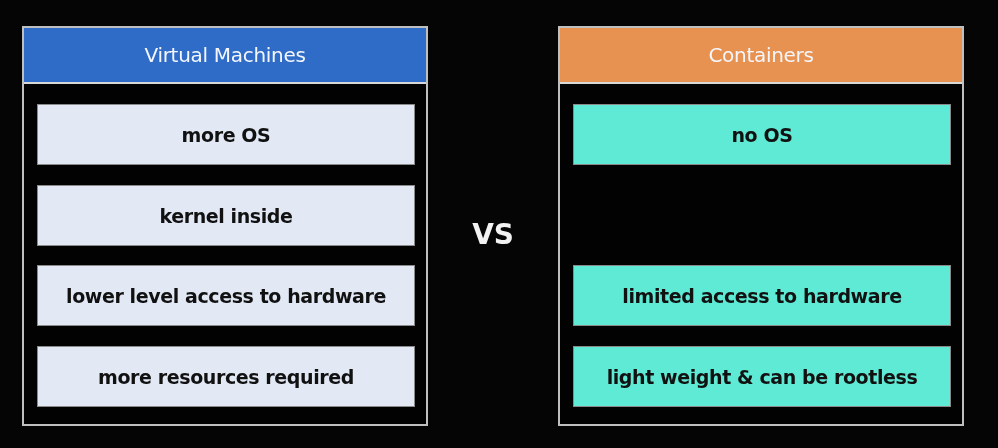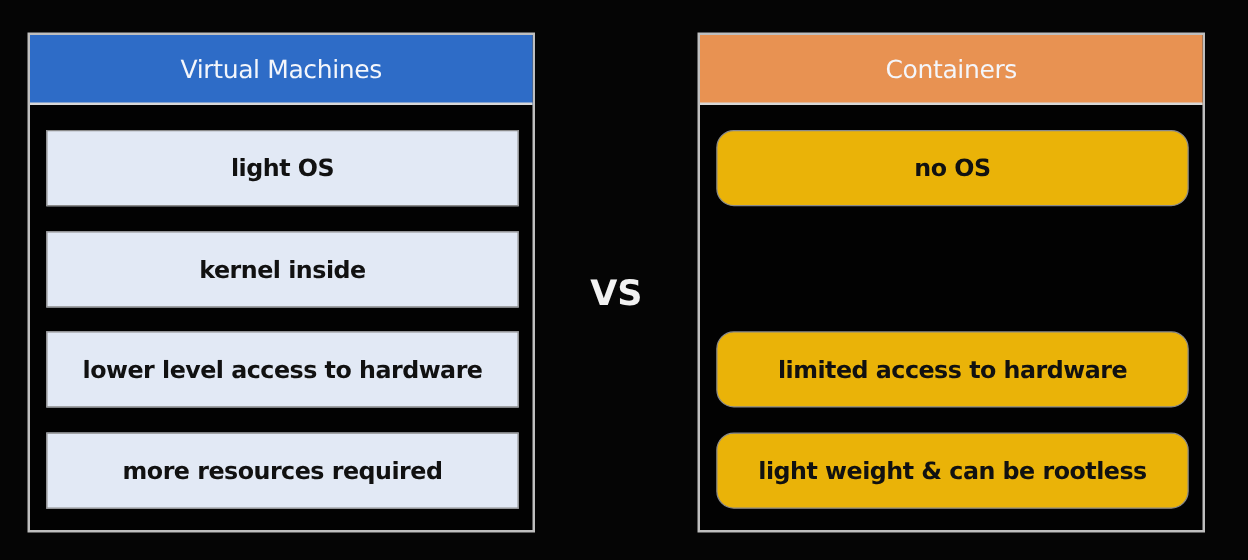--- a/index.html
+++ b/index.html
@@ -20,32 +20,32 @@
   }
   .left .header { background:#2e6cc7; }
   .right .header { background:#e89252; }
   .item {
     position:absolute; left:13px; width:378px; height:61px;
     display:flex; align-items:center; justify-content:center;
     font-weight:bold; font-size:19px; color:#111; letter-spacing:-0.4px;
     border:1px solid #8a8a8a; box-sizing:border-box;
   }
   .left .item { background:#e2e9f5; }
-  .right .item { background:#eab308;border-radius:14px; }
+  .right .item { background:#5eead4; }
   .vs {
     position:absolute; left:470px; top:218px; width:44px; text-align:right;
     color:#f2f2f2; font-weight:bold; font-size:28px;
   }
 </style>
 </head>
 <body>
 
 <div class="panel left">
   <div class="header">Virtual Machines</div>
-  <div class="item" style="top:76px">light OS</div>
+  <div class="item" style="top:76px">more OS</div>
   <div class="item" style="top:157px">kernel inside</div>
   <div class="item" style="top:237px">lower level access to hardware</div>
   <div class="item" style="top:318px">more resources required</div>
 </div>
 
 <div class="vs">VS</div>
 
 <div class="panel right">
   <div class="header">Containers</div>
   <div class="item" style="top:76px">no OS</div>

